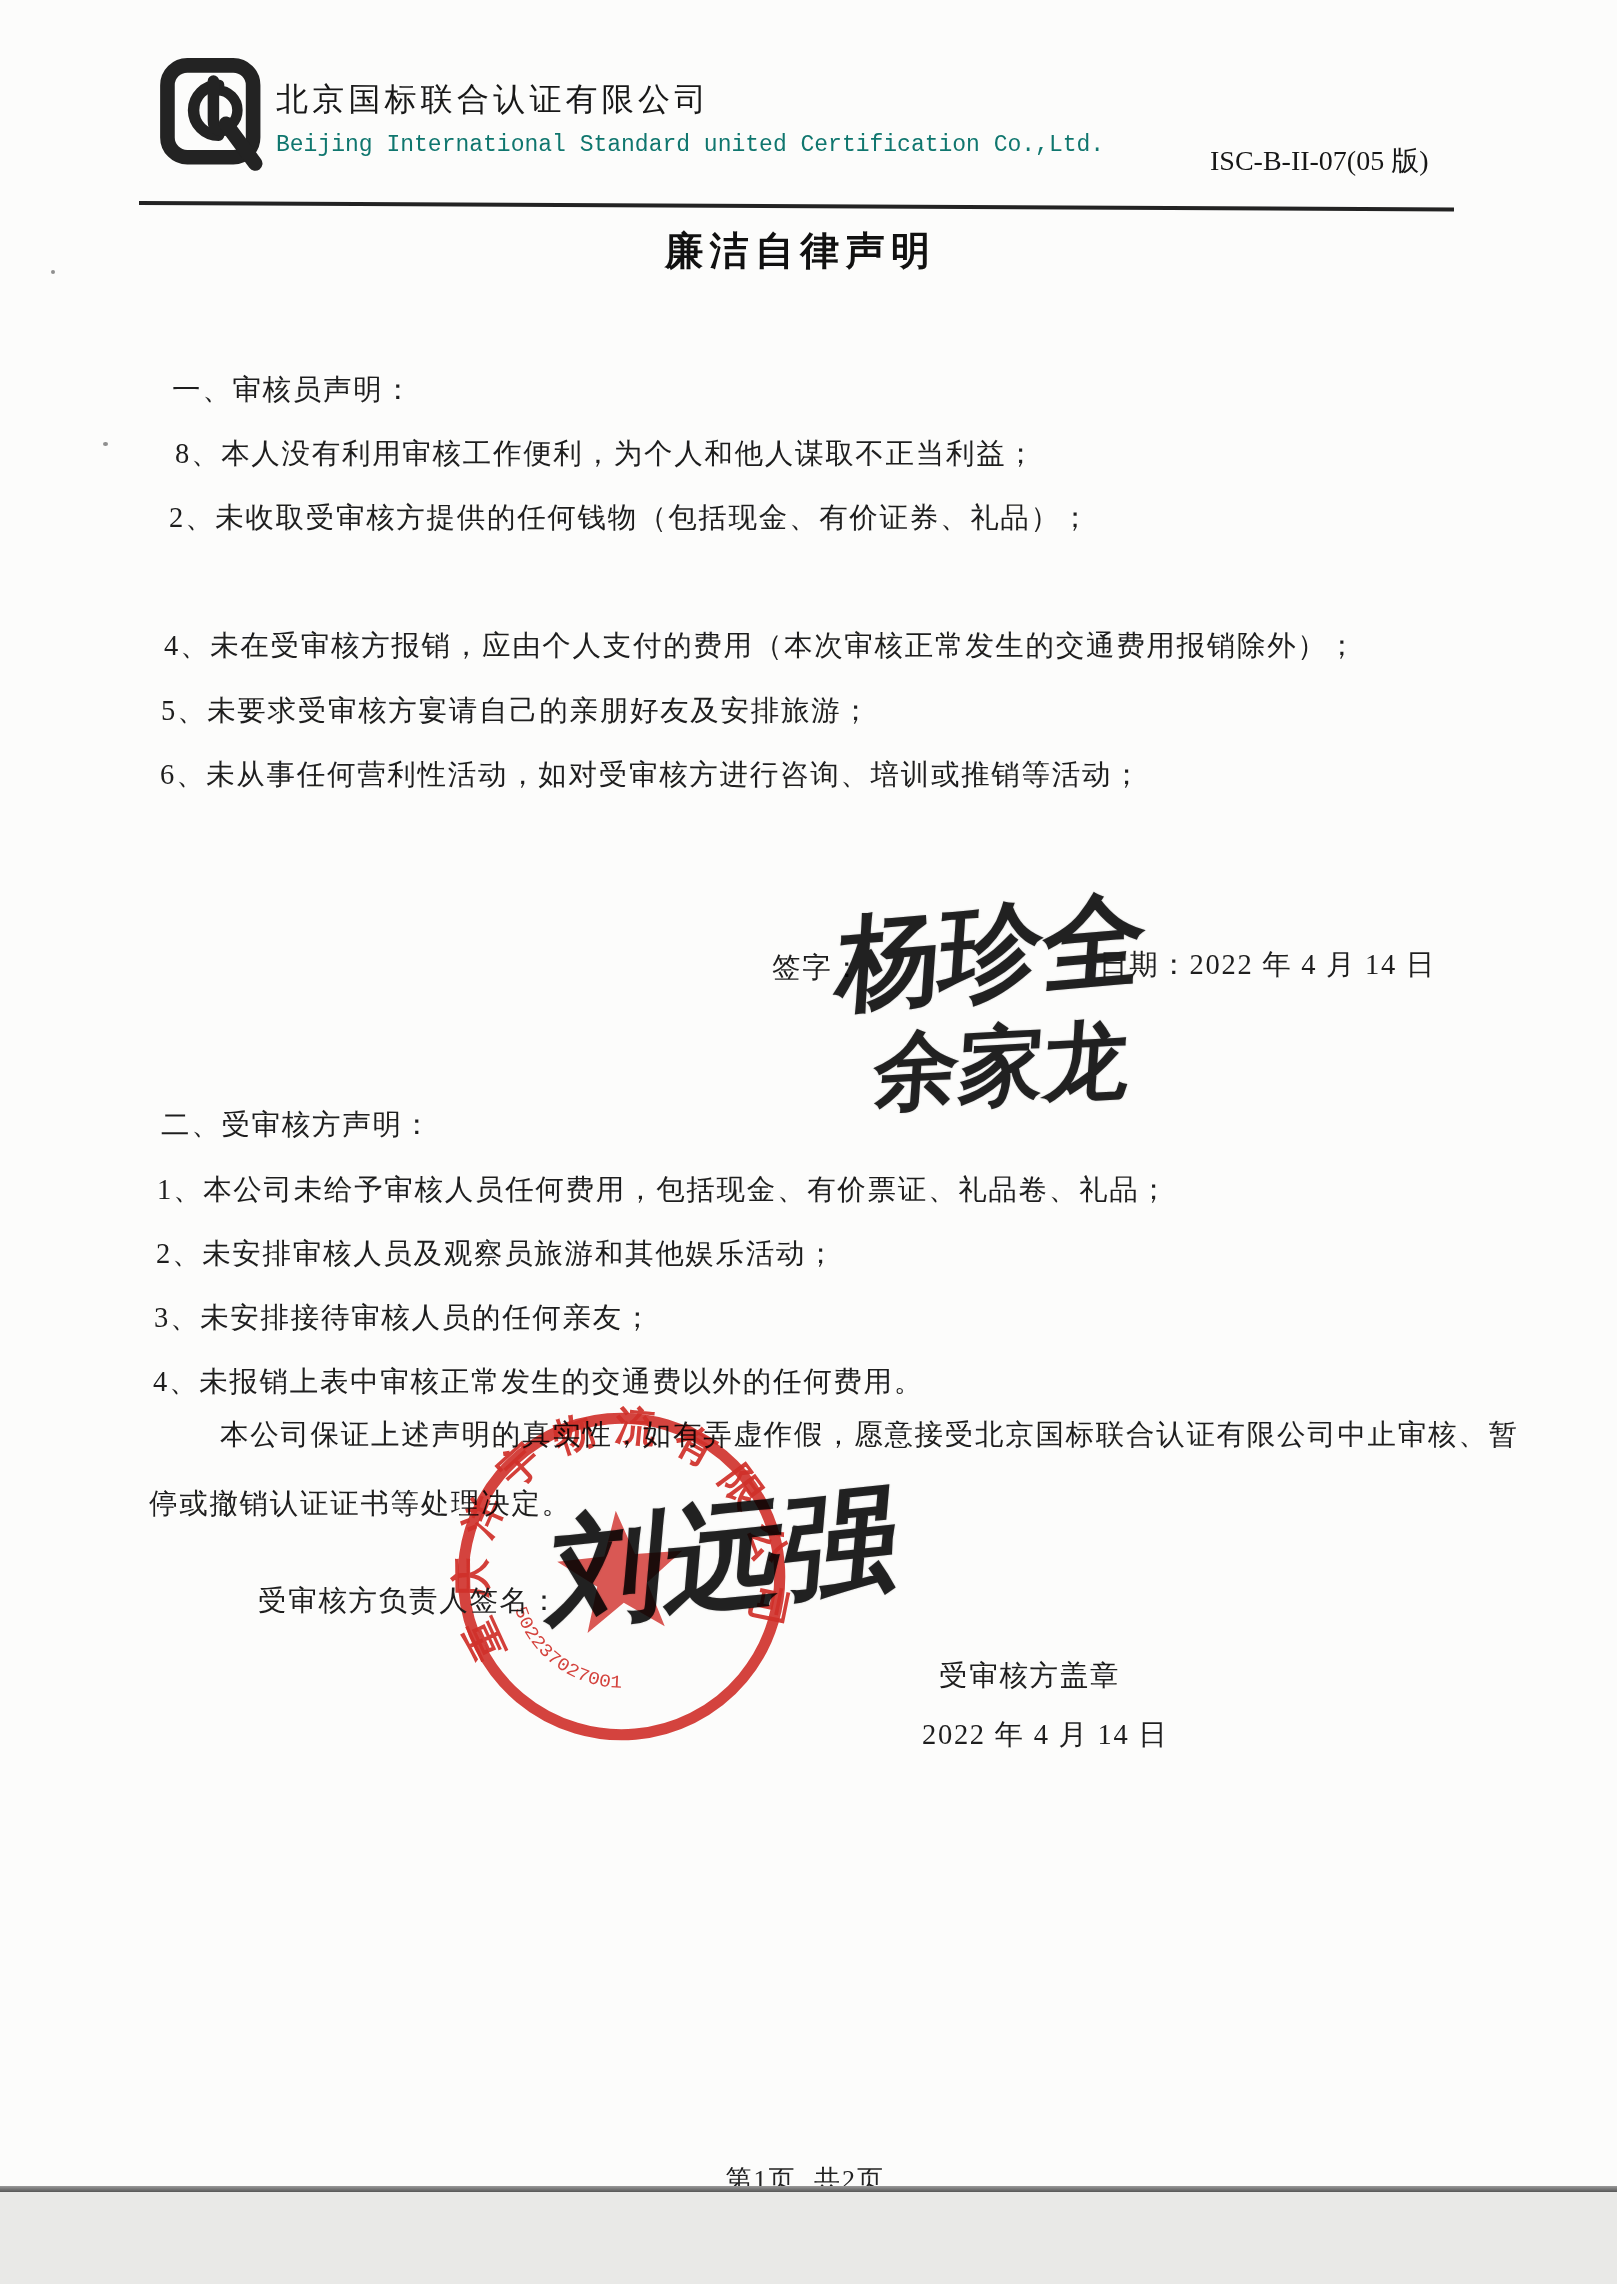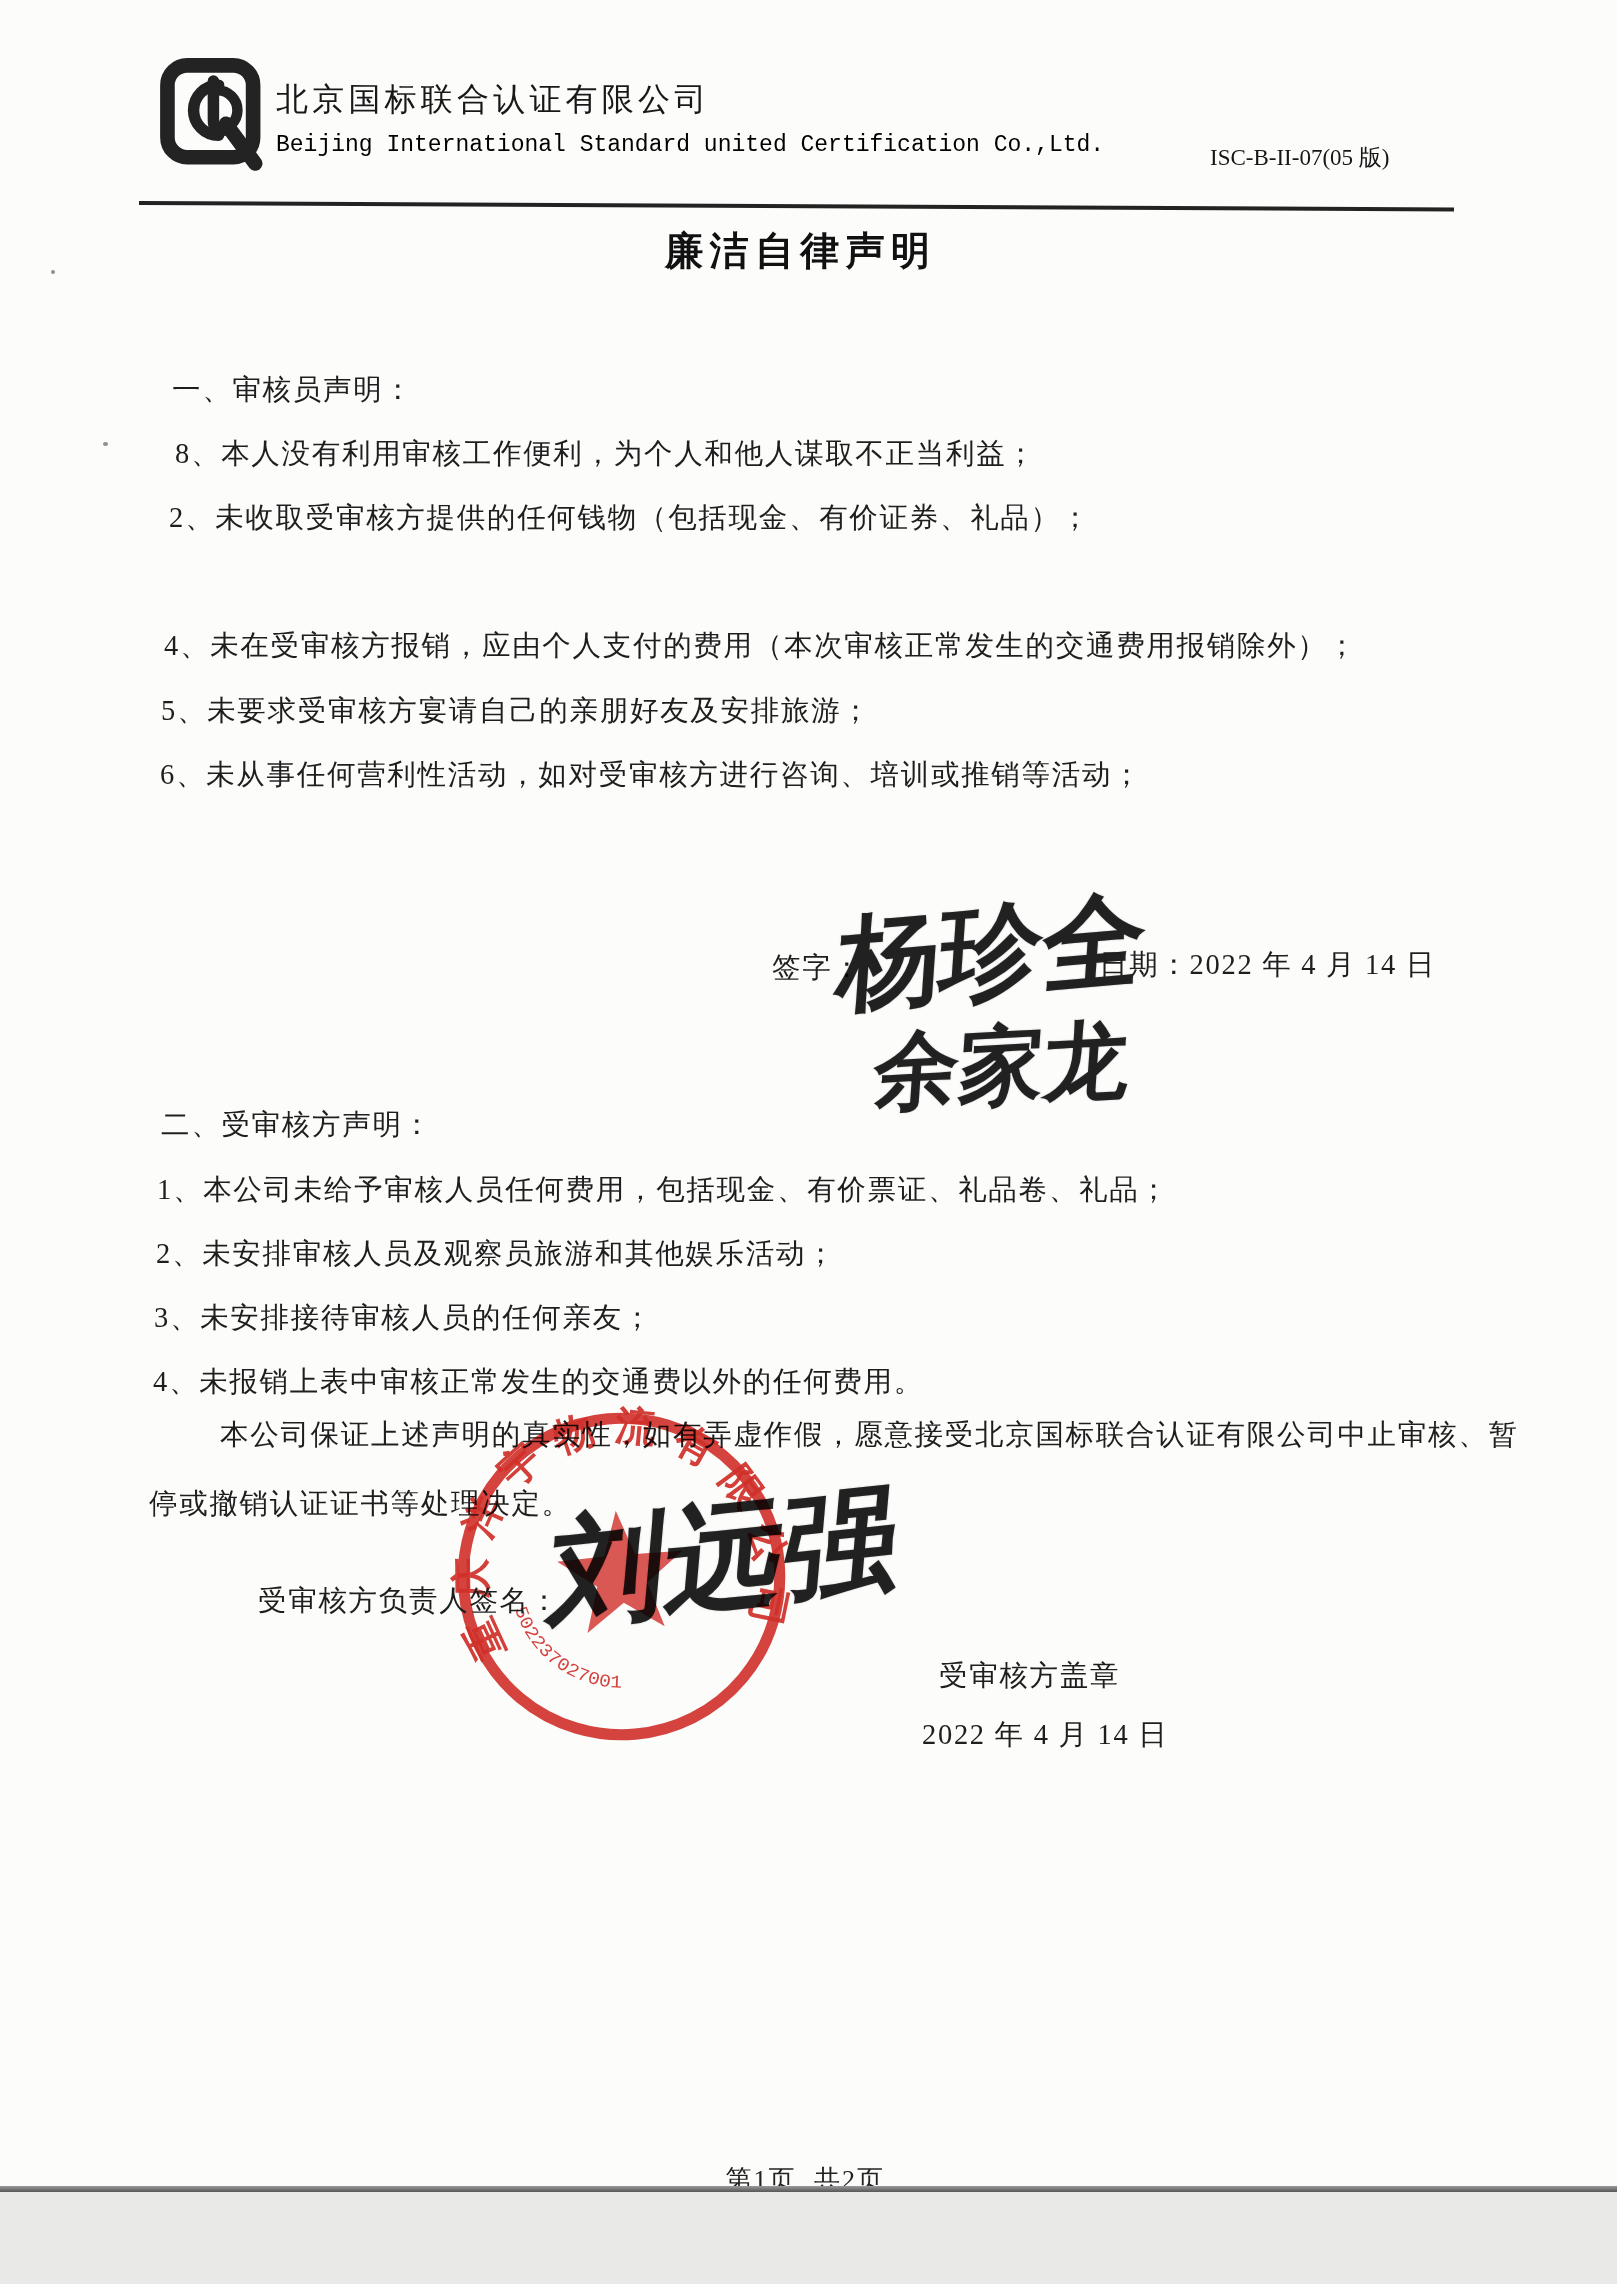--- a/index.html
+++ b/index.html
@@ -21,23 +21,23 @@
     letter-spacing:1.7px;
     color:#1e1e1e;
     white-space:pre;
   }
   .company-cn{
     font-size:32px;letter-spacing:4.2px;color:#181818;font-weight:500;
     white-space:pre;
   }
   .company-en{
     font-family:"Liberation Mono","DejaVu Sans Mono",monospace;
-    font-size:23px;color:#000000;white-space:pre;letter-spacing:0px;
+    font-size:23px;color:#0f766e;white-space:pre;letter-spacing:0px;
   }
-  .form-code{font-size:23px;color:#161616;white-space:pre;}
+  .form-code{font-size:28px;color:#161616;white-space:pre;}
   .hrule{height:3.5px;background:#232323;transform:rotate(0.28deg);transform-origin:left center;}
   .doc-title{
     font-size:39px;font-weight:700;letter-spacing:6.3px;color:#111;white-space:pre;
   }
   .handwriting{
     font-weight:600;color:rgba(22,22,22,.92);
     white-space:pre;
     text-shadow:0 0 1.4px rgba(20,20,20,.35);
     mix-blend-mode:multiply;
   }

